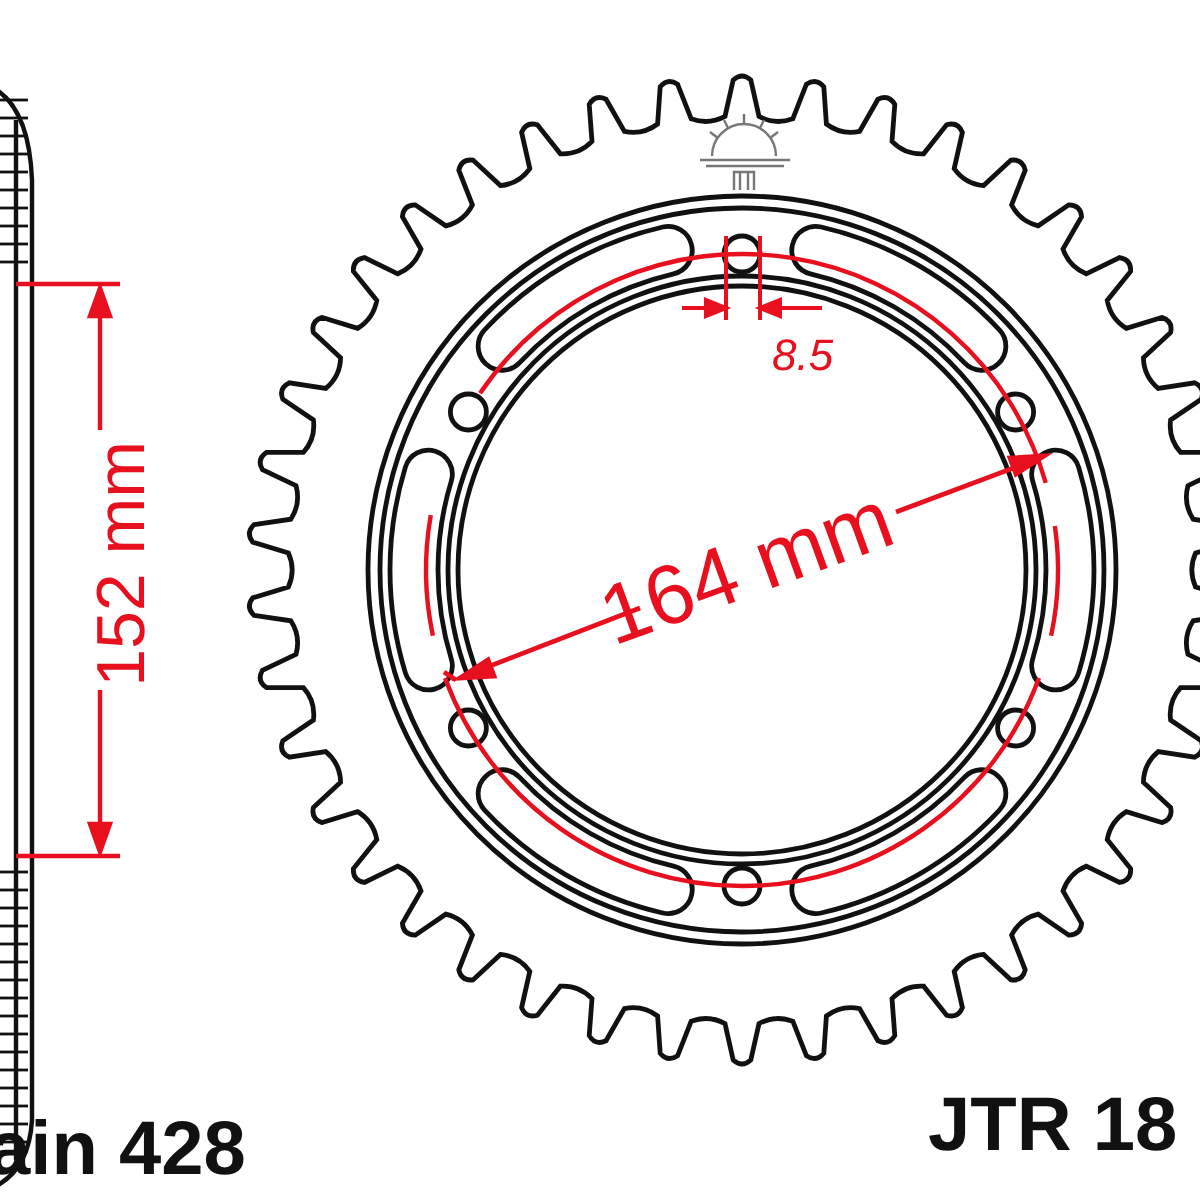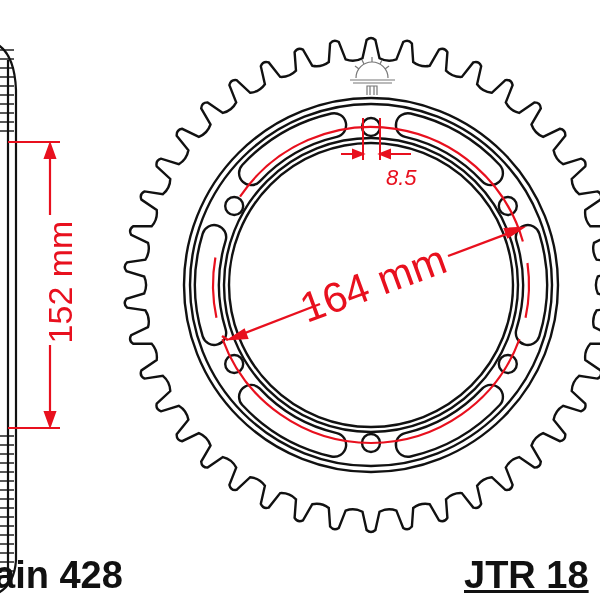--- a/index.html
+++ b/index.html
@@ -1,20 +1,20 @@
 <!DOCTYPE html>
 <html><head>
   <meta charset="utf-8">
   <style>
     html, body { margin: 0; padding: 0; background: #ffffff; }
     body { width: 600px; height: 600px; overflow: hidden; position: relative; font-family: "Liberation Sans", sans-serif; }
     #drawing { position: absolute; left: 0; top: 0; width: 600px; height: 600px; }
     .label-big { position: absolute; font-family: "Liberation Sans", sans-serif; font-weight: bold; color: #111; font-size: 38px; white-space: nowrap; line-height: 1; }
     #chain-label { left: -6px; top: 556px; }
-    #part-label { left: 464px; top: 556px; text-decoration: underline; }
+    #part-label { left: 464px; top: 544px; }
   </style>
 </head>
 <body>
 
 <svg id="drawing" viewBox="0 0 600 600" xmlns="http://www.w3.org/2000/svg">
 
   <g fill="none" stroke="#111" stroke-width="2.2">
     <path d="M -20 40 Q 14 40 16 90 L 16 560 Q 14 595 -20 598"></path>
     <line x1="8" y1="60" x2="8" y2="580"></line>
     <g id="side-teeth" stroke-width="1.4">

